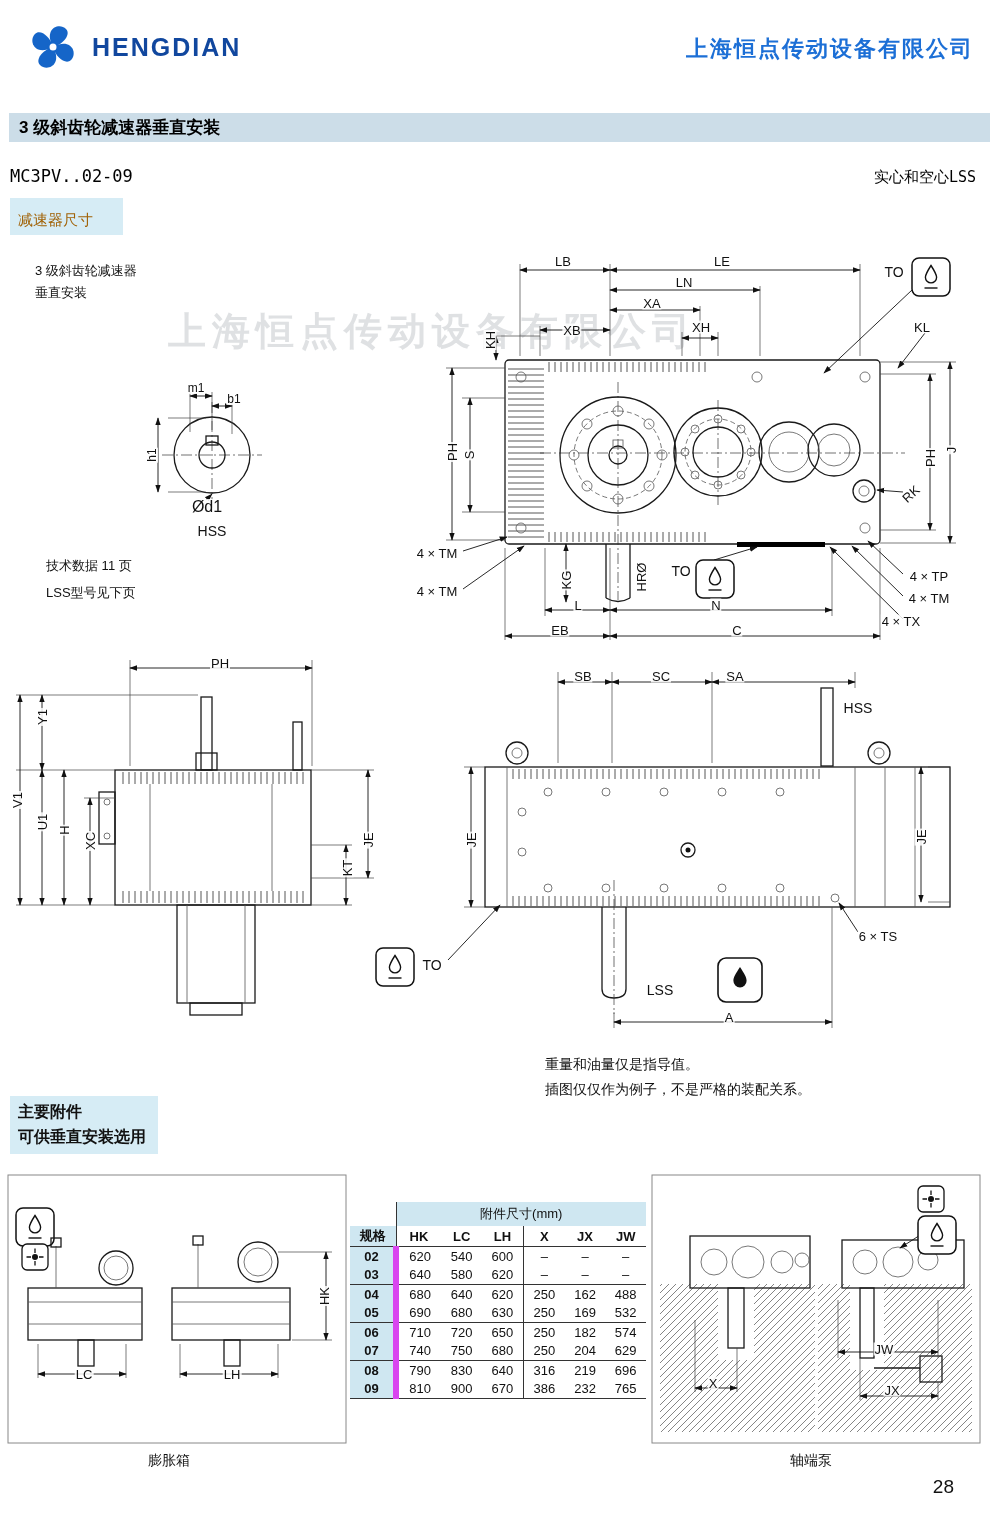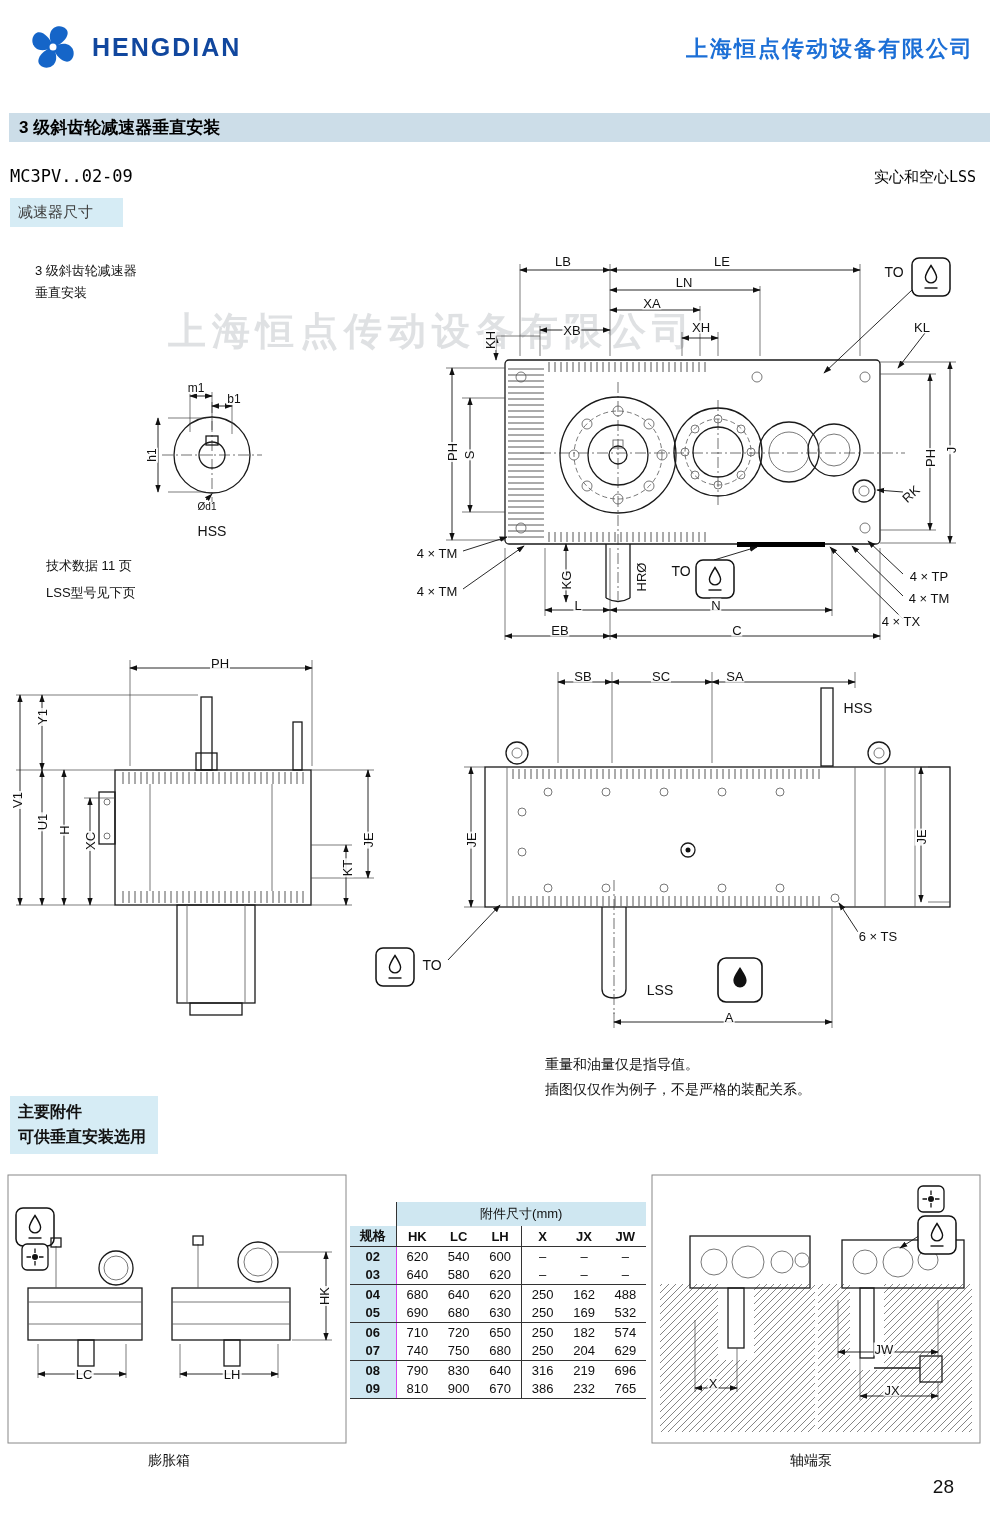--- a/index.html
+++ b/index.html
@@ -8,21 +8,21 @@
 
   
   .logo { position:absolute; left:26px; top:20px; display:flex; align-items:center; gap:12px; }
   .brand { font-size:25px; font-weight:bold; color:#11479e; letter-spacing:2px; }
   .company { position:absolute; right:16px; top:34px; font-size:22px; font-weight:bold; color:#1c6fd6; letter-spacing:2px; }
 
   .titlebar { position:absolute; left:9px; top:113px; width:990px; height:29px; background:#ccdde8;
               font-size:17px; font-weight:bold; color:#000; line-height:29px; padding-left:10px; }
   .model { position:absolute; left:10px; top:166px; font-family:"DejaVu Sans Mono","Liberation Mono",monospace; font-size:17px; color:#000; }
   .shaftnote { position:absolute; right:14px; top:168px; font-family:"DejaVu Sans Mono","Liberation Mono",monospace; font-size:15px; color:#000; }
-  .seclabel { position:absolute; left:10px; top:198px; background:#d6ecf5; font-size:15px; padding:5px 30px 5px 8px; color:#404040; }
+  .seclabel { position:absolute; left:10px; top:198px; background:#d6ecf5; font-size:15px; padding:13px 30px 5px 8px; color:#a16207; }
 
   .watermark { position:absolute; left:168px; top:306px; font-size:38px; font-weight:bold;
                color:rgba(80,90,100,0.18); letter-spacing:6px; white-space:nowrap; z-index:0; }
 
   .drawcap { position:absolute; left:35px; top:248px; font-size:13px; line-height:1.7; color:#111; z-index:2;margin-top:12px; }
   .technote { position:absolute; left:46px; top:552px; font-size:13px; line-height:2.1; color:#111; z-index:2; }
   .disclaimer { position:absolute; left:545px; top:1052px; font-size:14px; line-height:1.75; color:#111; z-index:2; }
   .acchead { position:absolute; left:10px; top:1096px; background:#d6ecf5; font-size:16px; font-weight:600;
              line-height:1.55; padding:4px 12px 4px 8px; color:#111; z-index:2; }
   .boxcap { position:absolute; font-size:14px; color:#111; z-index:2; }
@@ -39,21 +39,21 @@
   .ext { fill:none; stroke:#444; stroke-width:0.7; }
   .cl { fill:none; stroke:#333; stroke-width:0.7; stroke-dasharray:11 3 2 3; }
 
   
   .acc-table { position:absolute; left:350px; top:1202px; width:296px; border-collapse:collapse;
                font-size:13px; text-align:center; color:#111; z-index:2; }
   .acc-table th, .acc-table td { padding:1px 2px; height:19px; font-weight:normal; }
   .acc-table thead tr.banner th.banner-cell { background:#cfe7f1; font-size:13px; height:24px; }
   .acc-table thead tr.colhead th { font-weight:bold; border-bottom:1px solid #333; }
   .acc-table thead tr.colhead th:first-child { background:#cfe7f1; }
-  .acc-table td:first-child { background:#cfe7f1; font-weight:bold; border-right:1px solid #d946ef; }
+  .acc-table td:first-child { background:#cfe7f1; font-weight:bold; border-right:6px solid #d946ef; }
   .acc-table th:first-child { border-right:1px solid #333; }
   .acc-table td:nth-child(4), .acc-table th:nth-child(4) { border-right:1px solid #333; }
   .acc-table tr.group-end td { border-bottom:1px solid #333; }
   .acc-table tbody tr:last-child td { border-bottom:1px solid #333; }
   .acc-table th:first-child, .acc-table td:first-child { width:46px; }
 </style>
 </head>
 <body>
 
 <div class="page">
@@ -392,21 +392,21 @@
       <span style="left: 929px; top: 576px; transform: translate(-50%, -50%);">4 × TP</span>
       <span style="left: 929px; top: 598px; transform: translate(-50%, -50%);">4 × TM</span>
       <span style="left: 901px; top: 621px; transform: translate(-50%, -50%);">4 × TX</span>
       <span style="left: 578px; top: 605px; transform: translate(-50%, -50%);">L</span>
       <span style="left: 716px; top: 605px; transform: translate(-50%, -50%);">N</span>
       <span style="left: 560px; top: 630px; transform: translate(-50%, -50%);">EB</span>
       <span style="left: 737px; top: 630px; transform: translate(-50%, -50%);">C</span>
       <span style="left: 196px; top: 388px; transform: translate(-50%, -50%); font-size: 12px;">m1</span>
       <span style="left: 234px; top: 399px; transform: translate(-50%, -50%); font-size: 12px;">b1</span>
       <span style="left: 152px; top: 455px; transform: translate(-50%, -50%) rotate(-90deg); font-size: 12px;">h1</span>
-      <span style="left: 207px; top: 507px; transform: translate(-50%, -50%); font-size: 10px;">Ød1</span>
+      <span style="left: 207px; top: 507px; transform: translate(-50%, -50%); font-size: 16px;">Ød1</span>
       <span style="left: 212px; top: 531px; transform: translate(-50%, -50%); font-size: 14px;">HSS</span>
       <span style="left: 220px; top: 663px; transform: translate(-50%, -50%);">PH</span>
       <span style="left: 42px; top: 717px; transform: translate(-50%, -50%) rotate(-90deg);">Y1</span>
       <span style="left: 17px; top: 800px; transform: translate(-50%, -50%) rotate(-90deg);">V1</span>
       <span style="left: 42px; top: 822px; transform: translate(-50%, -50%) rotate(-90deg);">U1</span>
       <span style="left: 64px; top: 830px; transform: translate(-50%, -50%) rotate(-90deg);">H</span>
       <span style="left: 90px; top: 841px; transform: translate(-50%, -50%) rotate(-90deg);">XC</span>
       <span style="left: 368px; top: 840px; transform: translate(-50%, -50%) rotate(-90deg);">JE</span>
       <span style="left: 347px; top: 868px; transform: translate(-50%, -50%) rotate(-90deg);">KT</span>
       <span style="left: 583px; top: 676px; transform: translate(-50%, -50%);">SB</span>

